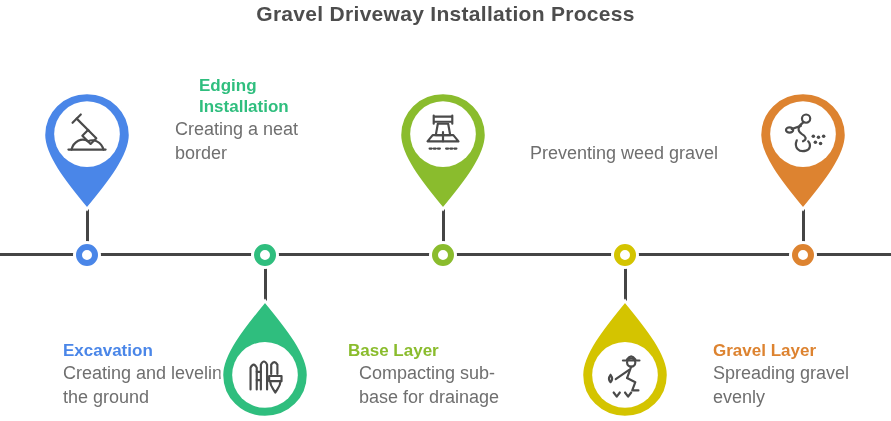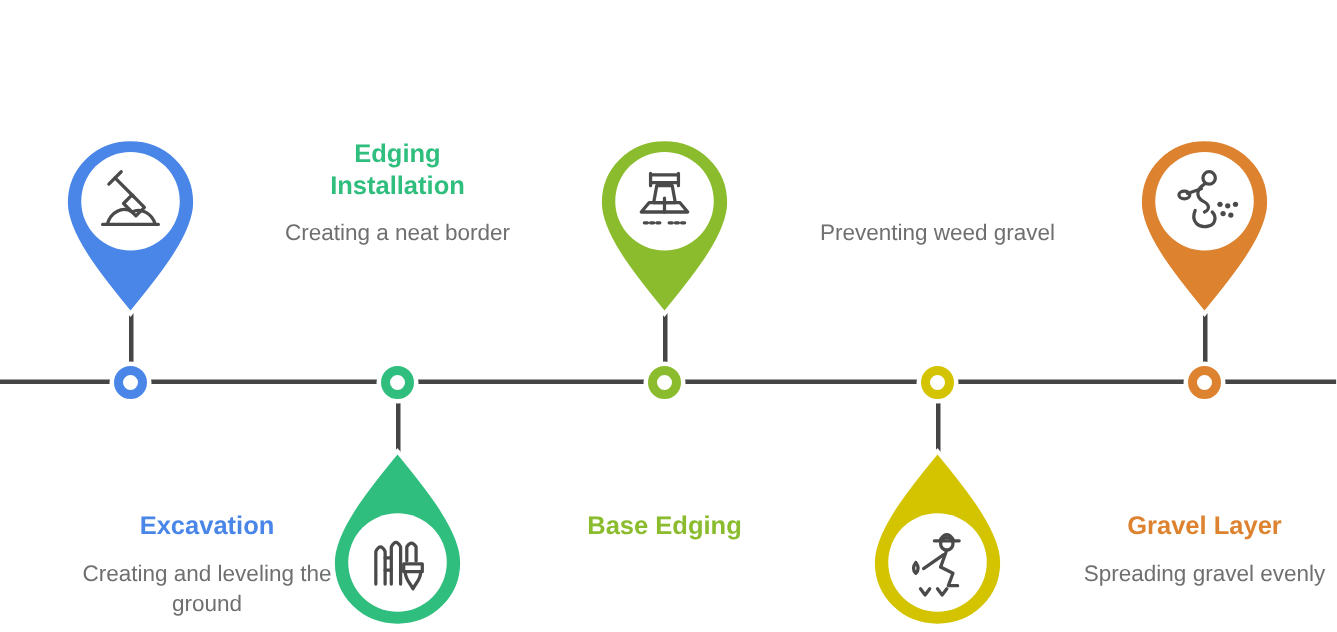--- a/index.html
+++ b/index.html
@@ -18,39 +18,39 @@
   }
   .marker { position:absolute; width:94px; height:122px; z-index:3; }
   .pin-inner { fill:#fff; }
   .icon { stroke:var(--icon,#4a4a4a); fill:none; stroke-width:2.1; stroke-linecap:round; stroke-linejoin:round; }
   .icon .dot { fill:var(--icon,#4a4a4a); stroke:none; }
   .connector { position:absolute; width:3px; background:var(--line,#454545); z-index:1; }
   .node {
     position:absolute; width:10px; height:10px; border-radius:50%;
     background:#fff; border:6px solid #000; box-shadow:0 0 0 3px #fff; z-index:2;
   }
-  .text-block { position:absolute; text-align:center; z-index:3; }
+  .text-block { position:absolute; z-index:3; }
   .text-block.above { display:flex; flex-direction:column; justify-content:flex-end; }
   .step-title { font-size:17px; font-weight:700; line-height:1.28; }
-  .step-desc { font-size:15px; color:var(--subtitle,#6f6f6f); line-height:1.33; margin-top:11px; }
+  .step-desc { font-size:18px; color:var(--subtitle,#6f6f6f); line-height:1.33; }
   .narrow { max-width:132px; margin-left:auto; margin-right:auto; }
   .narrow-desc { max-width:168px; margin-left:auto; margin-right:auto; }
 
   .fill-blue{fill:var(--blue)} .fill-green{fill:var(--green)} .fill-lime{fill:var(--lime)}
   .fill-yellow{fill:var(--yellow)} .fill-orange{fill:var(--orange)}
   .text-blue{color:var(--blue)} .text-green{color:var(--green)} .text-lime{color:var(--lime)}
   .text-yellow{color:var(--yellow)} .text-orange{color:var(--orange)}
   .ring-blue{border-color:var(--blue)} .ring-green{border-color:var(--green)} .ring-lime{border-color:var(--lime)}
   .ring-yellow{border-color:var(--yellow)} .ring-orange{border-color:var(--orange)}
 
   
   .s0 .marker{left:40px; top:90px;}
   .s0 .connector{left:86px; top:208px; height:40px;}
   .s0 .node{left:76px; top:244px;}
-  .s0 .text-block{left:8px; top:340px; width:172px;padding-left:44px;}
+  .s0 .text-block{left:19px; top:340px; width:172px;padding-left:44px;}
   
   .s1 .marker{left:218px; top:298px;}
   .s1 .connector{left:264px; top:262px; height:42px;}
   .s1 .node{left:254px; top:244px;}
   .s1 .text-block{left:175px; top:86px; width:180px; height:80px;}
   
   .s2 .marker{left:396px; top:90px;}
   .s2 .connector{left:442px; top:208px; height:40px;}
   .s2 .node{left:432px; top:244px;}
   .s2 .text-block{left:348px; top:340px; width:190px;}
@@ -63,20 +63,21 @@
   .s4 .marker{left:756px; top:90px;}
   .s4 .connector{left:802px; top:208px; height:40px;}
   .s4 .node{left:792px; top:244px;}
   .s4 .text-block{left:713px; top:340px; width:180px;}
 </style>
 </head>
 <body>
 
 <div class="canvas">
 
+  <div class="main-title">Gravel Driveway Installation Process</div>
   <div class="timeline-line"></div>
 
   <div class="step s0">
     <svg class="marker" viewBox="0 0 100 130">
       <path class="fill-blue" stroke="#ffffff" stroke-width="3" d="M50 3 C76 3 96 23 96 48 C96 70 74 98 50 127 C26 98 4 70 4 48 C4 23 24 3 50 3 Z"></path>
       <circle class="pin-inner" cx="50" cy="47" r="35"></circle>
       <g class="icon" transform="translate(23.6,20.6) scale(1.1)">
         <path d="M10 13 L18 5"></path>
         <path d="M14 9 L26 21"></path>
         <path d="M25 20 L33 28 L27.5 33.5 L19.5 25.5 Z"></path>
@@ -121,21 +122,22 @@
         <path d="M15 14 V6 M33 14 V6 M15 7 H33 M15 12 H33"></path>
         <path d="M19 14 H29 L31 25 H17 Z"></path>
         <path d="M14 25 H34 L39 31 H9 Z"></path>
         <path d="M24 22 V31"></path>
         <path d="M11 38 h2 M15 38 h2 M19 38 h2 M27 38 h2 M31 38 h2 M35 38 h2"></path>
       </g>
     </svg>
     <div class="connector"></div>
     <span class="node ring-lime"></span>
     <div class="text-block">
-      <div class="step-title text-lime">Base Edging</div>
+      <div class="step-title text-lime">Base Layer</div>
+      <div class="step-desc narrow-desc">Compacting sub-base for drainage</div>
     </div>
   </div>
 
   <div class="step s3">
     <svg class="marker" viewBox="0 0 100 130">
       <path class="fill-yellow" stroke="#ffffff" stroke-width="3" d="M50 3 C74 32 96 60 96 82 C96 107 76 127 50 127 C24 127 4 107 4 82 C4 60 26 32 50 3 Z"></path>
       <circle class="pin-inner" cx="50" cy="82" r="35"></circle>
       <g class="icon" transform="translate(23.6,55.6) scale(1.1)">
         <circle cx="30" cy="12" r="4"></circle>
         <path d="M22 10 H38 M26 9 Q30 3 34 9"></path>

